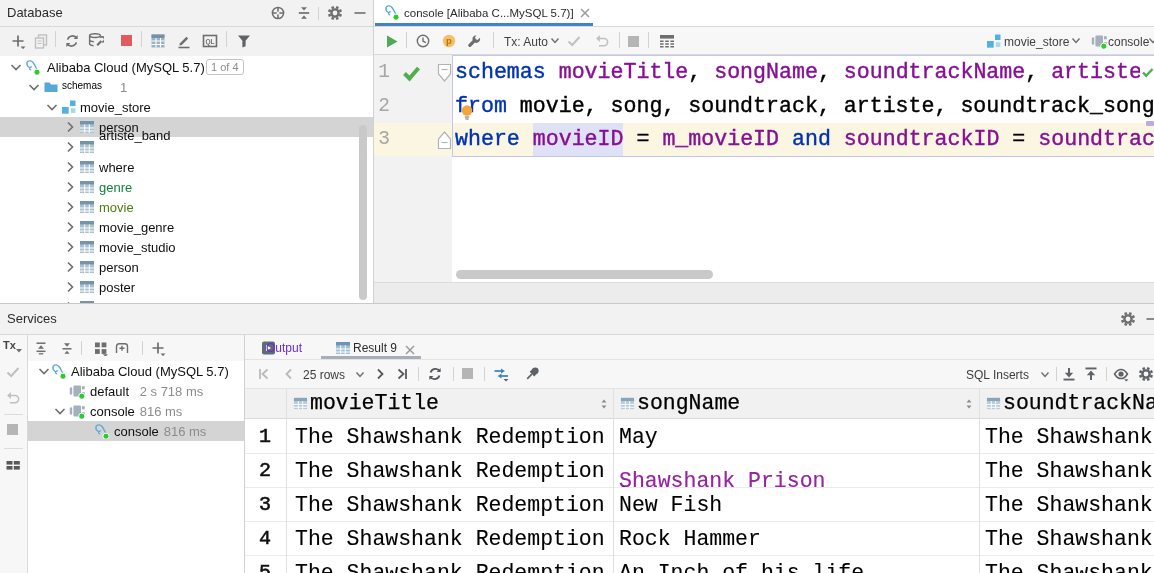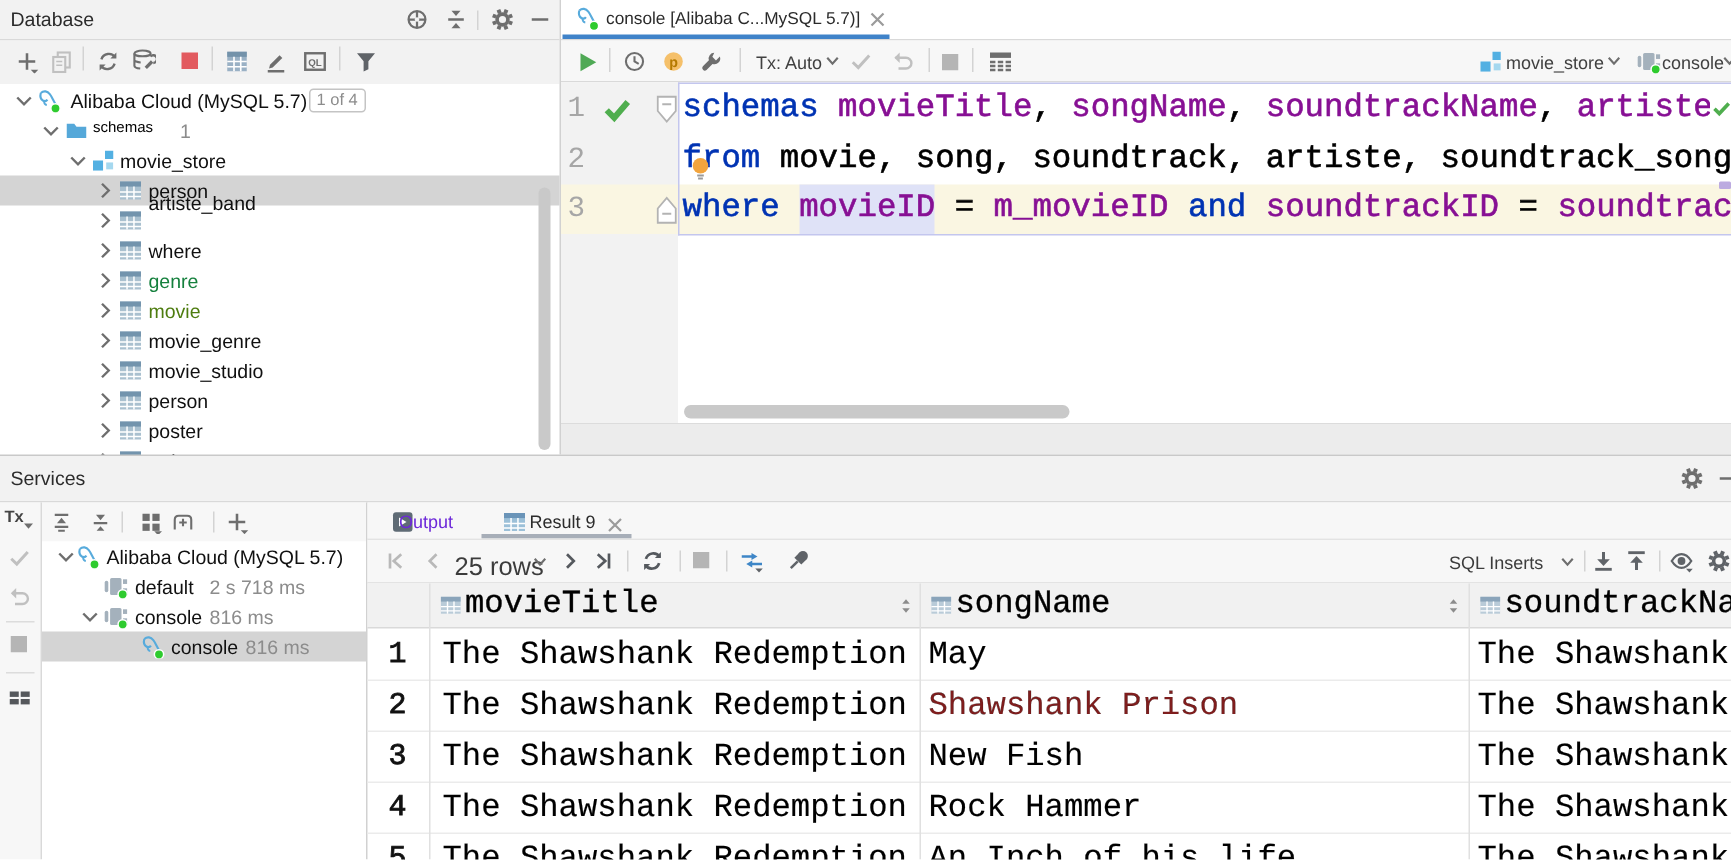--- a/index.html
+++ b/index.html
@@ -442,21 +442,21 @@
 <div class="abs" style="left:245px;top:359px;width:909px;height:1px;background:#e3e3e3;"></div>
 <div class="abs" style="left:245px;top:360px;width:909px;height:28px;background:#f7f7f7;"></div>
 <div class="abs" style="left:245px;top:388px;width:909px;height:1px;background:#e3e3e3;"></div>
 <svg class="abs" style="left:256px;top:366px" width="16" height="16" viewBox="0 0 16 16">
     <path d="M4 3 v10" stroke="#b9b9b9" stroke-width="1.8"></path>
     <path d="M11.5 3.5 L6.5 8 L11.5 12.5" fill="none" stroke="#b9b9b9" stroke-width="1.8"></path>
   </svg>
 <svg class="abs" style="left:281px;top:366px" width="16" height="16" viewBox="0 0 16 16">
     <path d="M10 3.5 L5.5 8 L10 12.5" fill="none" stroke="#b9b9b9" stroke-width="1.8"></path>
   </svg>
-<div class="txt" style="left:303px;top:368px;font-size:17px;color:#3c3c3c;">25 rows</div>
+<div class="txt" style="left:303px;top:368px;font-size:12px;color:#3c3c3c;">25 rows</div>
 <svg class="abs" style="left:355px;top:371px" width="10" height="8" viewBox="0 0 10 8">
     <path d="M1.5 1.5 L5 5.5 L8.5 1.5" fill="none" stroke="#6e6e6e" stroke-width="1.4"></path>
   </svg>
 <svg class="abs" style="left:372px;top:366px" width="16" height="16" viewBox="0 0 16 16">
     <path d="M6 3.5 L10.5 8 L6 12.5" fill="none" stroke="#55595e" stroke-width="1.8"></path>
   </svg>
 <svg class="abs" style="left:394px;top:366px" width="16" height="16" viewBox="0 0 16 16">
     <path d="M4.5 3.5 L9.5 8 L4.5 12.5" fill="none" stroke="#55595e" stroke-width="1.8"></path>
     <path d="M12 3 v10" stroke="#55595e" stroke-width="1.8"></path>
   </svg>
@@ -545,21 +545,21 @@
   </svg>
 <div class="txt mono" style="left:1003px;top:389px;font-size:21.5px;line-height:29px;color:#000;-webkit-text-stroke:0.25px #000;">soundtrackName</div>
 <div class="abs" style="left:245px;top:453px;width:909px;height:1px;background:#ebebeb;"></div>
 <div class="txt mono" style="left:245px;top:420px;width:26px;text-align:right;font-size:20px;line-height:34px;color:#111;-webkit-text-stroke:0.55px #111">1</div>
 <div class="txt mono" style="left:295px;top:420px;font-size:21.5px;line-height:34px;color:#000;-webkit-text-stroke:0.1px #000;">The Shawshank Redemption</div>
 <div class="txt mono" style="left:619px;top:420px;font-size:21.5px;line-height:34px;color:#000;-webkit-text-stroke:0.1px #000;">May</div>
 <div class="txt mono" style="left:985px;top:420px;font-size:21.5px;line-height:34px;color:#000;-webkit-text-stroke:0.1px #000;">The Shawshank Re</div>
 <div class="abs" style="left:245px;top:487px;width:909px;height:1px;background:#ebebeb;"></div>
 <div class="txt mono" style="left:245px;top:454px;width:26px;text-align:right;font-size:20px;line-height:34px;color:#111;-webkit-text-stroke:0.55px #111">2</div>
 <div class="txt mono" style="left:295px;top:454px;font-size:21.5px;line-height:34px;color:#000;-webkit-text-stroke:0.1px #000;">The Shawshank Redemption</div>
-<div class="txt mono" style="left:619px;top:454px;font-size:21.5px;line-height:34px;color:#7f1d1d;-webkit-text-stroke:0.1px #000;">Shawshank Prison</div>
+<div class="txt mono" style="left:619px;top:464px;font-size:21.5px;line-height:34px;color:#a21caf;-webkit-text-stroke:0.1px #000;">Shawshank Prison</div>
 <div class="txt mono" style="left:985px;top:454px;font-size:21.5px;line-height:34px;color:#000;-webkit-text-stroke:0.1px #000;">The Shawshank Re</div>
 <div class="abs" style="left:245px;top:521px;width:909px;height:1px;background:#ebebeb;"></div>
 <div class="txt mono" style="left:245px;top:488px;width:26px;text-align:right;font-size:20px;line-height:34px;color:#111;-webkit-text-stroke:0.55px #111">3</div>
 <div class="txt mono" style="left:295px;top:488px;font-size:21.5px;line-height:34px;color:#000;-webkit-text-stroke:0.1px #000;">The Shawshank Redemption</div>
 <div class="txt mono" style="left:619px;top:488px;font-size:21.5px;line-height:34px;color:#000;-webkit-text-stroke:0.1px #000;">New Fish</div>
 <div class="txt mono" style="left:985px;top:488px;font-size:21.5px;line-height:34px;color:#000;-webkit-text-stroke:0.1px #000;">The Shawshank Re</div>
 <div class="abs" style="left:245px;top:555px;width:909px;height:1px;background:#ebebeb;"></div>
 <div class="txt mono" style="left:245px;top:522px;width:26px;text-align:right;font-size:20px;line-height:34px;color:#111;-webkit-text-stroke:0.55px #111">4</div>
 <div class="txt mono" style="left:295px;top:522px;font-size:21.5px;line-height:34px;color:#000;-webkit-text-stroke:0.1px #000;">The Shawshank Redemption</div>
 <div class="txt mono" style="left:619px;top:522px;font-size:21.5px;line-height:34px;color:#000;-webkit-text-stroke:0.1px #000;">Rock Hammer</div>

